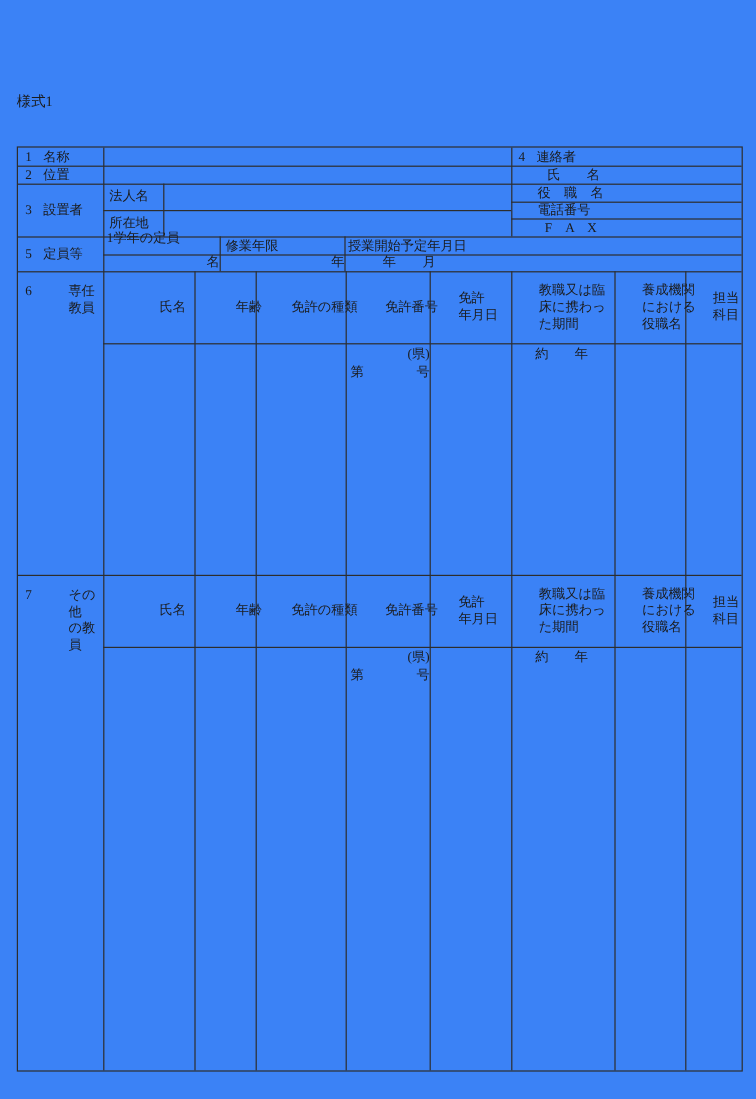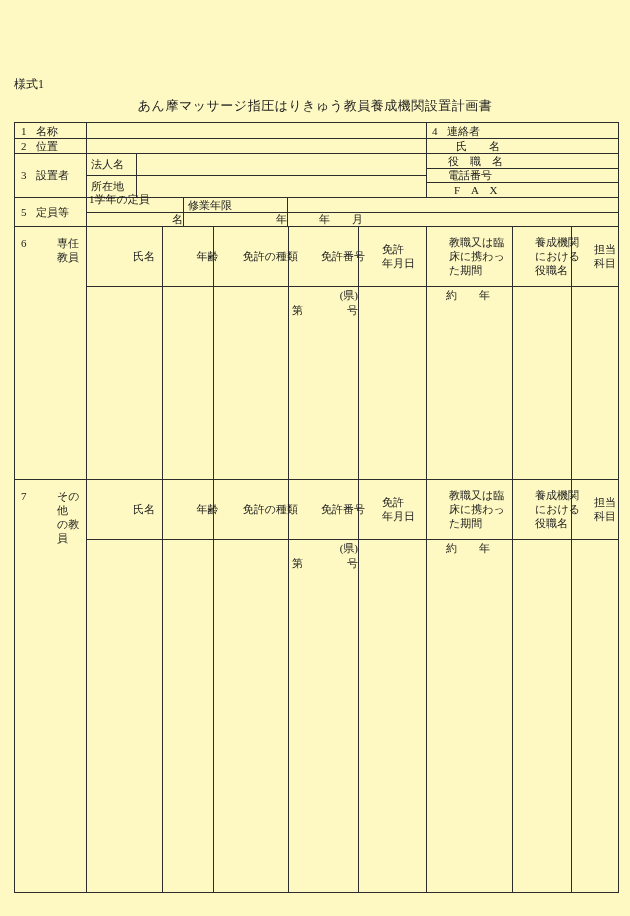--- a/index.html
+++ b/index.html
@@ -1,16 +1,16 @@
 <!DOCTYPE html>
 <html><head>
 <meta charset="utf-8">
 <style>
   html,body{margin:0;padding:0;background:#ffffff;}
-  .page{position:relative;width:630px;height:916px;background:#fef9c3;
+  .page{position:relative;width:630px;height:916px;background:#3b82f6;
         font-family:"Liberation Serif","DejaVu Serif",serif;color:#1b1b1b;font-size:11px;overflow:hidden;}
   .form-label{position:absolute;left:14px;top:76px;font-size:12px;}
   .title{position:absolute;left:0;top:97px;width:630px;text-align:center;font-size:13px;letter-spacing:0.5px;}
   .table{position:absolute;left:14px;top:122px;width:603px;height:769px;border:1px solid #2d2d2d;}
   .hl{position:absolute;height:1px;background:#2d2d2d;}
   .vl{position:absolute;width:1px;background:#2d2d2d;}
   .cell{position:absolute;display:flex;align-items:center;line-height:14px;}
   .center{justify-content:center;text-align:center;}
   .right{justify-content:flex-end;}
   .pre{white-space:pre-line;margin-left:20px;}
@@ -18,21 +18,20 @@
   .seclabel{align-items:flex-start;padding-top:10px;}
   .seclabel .no{width:16px;}
   .area{position:absolute;background:transparent;}
 </style>
 </head>
 <body>
 
 <div class="page">
 
   <div class="form-label">様式1</div>
-  <div class="title">あん摩マッサージ指圧はりきゅう教員養成機関設置計画書</div>
 
   <div class="table">
 
     <div class="area" style="left:71px;top:0;width:340px;height:15px"></div>
     <div class="area" style="left:71px;top:15px;width:340px;height:15px"></div>
     <div class="area" style="left:121px;top:30px;width:290px;height:22px"></div>
     <div class="area" style="left:121px;top:52px;width:290px;height:22px"></div>
     <div class="area" style="left:71px;top:163px;width:532px;height:193px"></div>
     <div class="area" style="left:71px;top:416px;width:532px;height:353px"></div>
 
@@ -104,20 +103,23 @@
     <div class="cell" style="left:0;top:74px;width:71px;height:29px">
       <span class="no">5</span>
       <span>定員等</span>
     </div>
     <div class="cell" style="left:71px;top:68px;width:97px;height:15px;padding-left:3px">
       <span>1学年の定員</span>
     </div>
     <div class="cell" style="left:168px;top:74px;width:104px;height:15px;padding-left:5px">
       <span>修業年限</span>
     </div>
+    <div class="cell" style="left:272px;top:74px;width:331px;height:15px;padding-left:3px">
+      <span>授業開始予定年月日</span>
+    </div>
     <div class="cell right" style="left:71px;top:89px;width:97px;height:14px;padding-right:4px">
       <span>名</span>
     </div>
     <div class="cell right" style="left:168px;top:89px;width:104px;height:14px;padding-right:24px">
       <span>年</span>
     </div>
     <div class="cell" style="left:272px;top:89px;width:331px;height:14px;padding-left:32px">
       <span>年　　月</span>
     </div>
 

